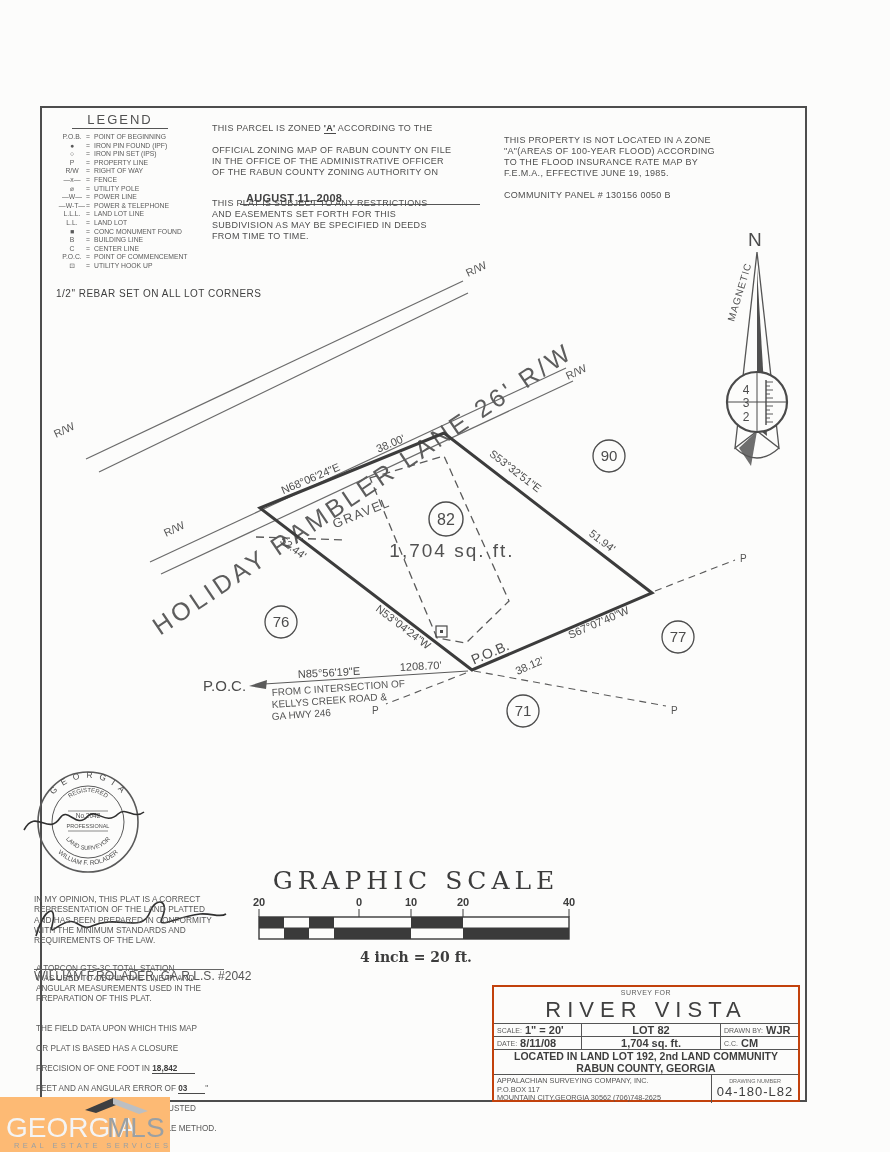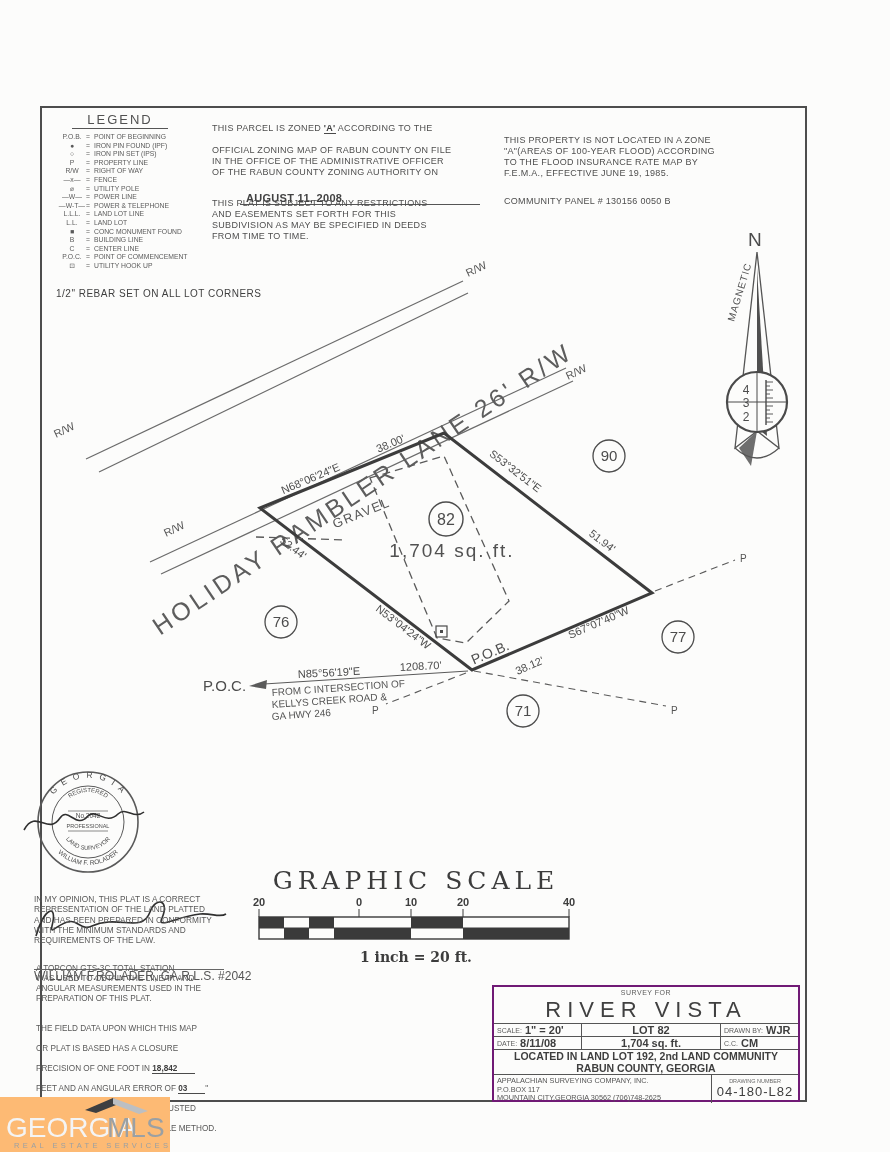--- a/index.html
+++ b/index.html
@@ -16,38 +16,38 @@
   .lg-row{font-size:6.8px;line-height:8.6px;white-space:nowrap;color:#5a5a5a;}
   .lg-sym{display:inline-block;width:28px;text-align:center;}
   .lg-eq{display:inline-block;width:8px;}
   
   .note-block{font-size:9px;line-height:11px;white-space:pre-line;color:#4e4e4e;letter-spacing:.3px;}
   .zoning{left:212px;top:112px;width:268px;}
   .zoning-date{margin-top:4px;margin-left:28px;font-weight:bold;font-size:11px;
                border-bottom:1px solid #555;padding-right:70px;padding-left:6px;color:#424242;}
   .subject{left:212px;top:198px;width:268px;}
   .flood{left:504px;top:124px;width:290px;}
-  .panel-line{margin-top:6px;font-size:9px;letter-spacing:.3px;}
+  .panel-line{margin-top:0;font-size:9px;letter-spacing:.3px;}
   .rebar{left:56px;top:288px;font-size:10px;letter-spacing:.5px;color:#3f3f3f;}
   .uv{font-weight:bold;border-bottom:1px solid #4a4a4a;color:#3d3d3d;}
   .pad18{padding-right:18px;}
   .ab{font-weight:bold;border-bottom:1px solid #4a4a4a;color:#3d3d3d;}
   
   .cert{left:34px;top:884px;width:190px;font-size:8.3px;line-height:10.2px;white-space:pre-line;color:#585858;}
   .cert-sign{margin-top:14px;border-top:1px solid #666;padding-top:1px;font-size:12px;white-space:nowrap;color:#555;}
   .notes{left:36px;top:964px;width:190px;font-size:8.2px;line-height:10px;color:#585858;}
   .notes .para{margin-bottom:10px;white-space:pre-line;}
   .nline{white-space:nowrap;}
   
   .gscale{left:248px;top:866px;width:336px;text-align:center;}
   .gs-title{font-family:"DejaVu Serif",serif;font-size:25px;letter-spacing:5px;color:#3c3c3c;}
   .gs-unit{font-family:"DejaVu Serif",serif;font-size:16px;font-weight:bold;letter-spacing:2px;color:#3c3c3c;margin-top:2px;}
   .gs-ratio{font-family:"DejaVu Serif",serif;font-size:14px;font-weight:bold;color:#3c3c3c;margin-top:2px;}
   
-  .tblock{left:492px;top:985px;width:304px;height:113px;border:2px solid #701a75;z-index:3;
+  .tblock{left:492px;top:985px;width:304px;height:113px;border:2px solid #c2410c;z-index:3;
           display:flex;flex-direction:column;color:#444;background:transparent;}
   .tb-r1{height:36px;border-bottom:1px solid #555;text-align:center;}
   .tb-surveyfor{font-size:7px;letter-spacing:.5px;margin-top:2px;color:#5c5c5c;}
   .tb-client{font-size:22px;letter-spacing:6px;color:#404040;margin-top:1px;}
   .tb-row{display:flex;border-bottom:1px solid #555;height:17px;align-items:center;}
   .tb-c1{width:84px;border-right:1px solid #555;padding-left:3px;height:100%;display:flex;align-items:center;}
   .tb-c2{width:138px;border-right:1px solid #555;height:100%;display:flex;align-items:center;justify-content:center;}
   .tb-c3{flex:1;padding-left:3px;height:100%;display:flex;align-items:center;}
   .tb-lab{font-size:7px;margin-right:3px;color:#5c5c5c;}
   .tb-val{font-size:11px;font-weight:bold;color:#3e3e3e;}
@@ -304,21 +304,21 @@
         <rect x="58" y="22" width="25" height="11" fill="#3a3a3a"></rect>
         <rect x="160" y="22" width="52" height="11" fill="#3a3a3a"></rect>
         <rect x="33" y="33" width="25" height="11" fill="#3a3a3a"></rect>
         <rect x="83" y="33" width="25" height="11" fill="#3a3a3a"></rect>
         <rect x="108" y="33" width="52" height="11" fill="#3a3a3a"></rect>
         <rect x="212" y="33" width="106" height="11" fill="#3a3a3a"></rect>
         <rect x="8" y="22" width="310" height="22" fill="none" stroke="#3a3a3a" stroke-width="1.4"></rect>
         <line x1="8" y1="33" x2="318" y2="33" stroke="#3a3a3a" stroke-width="1"></line>
       </g>
     </svg>
-    <div class="gs-ratio">1 inch =  20 ft.</div>
+    <div class="gs-ratio">4 inch =  20 ft.</div>
   </div>
 
   <div class="abs tblock">
     <div class="tb-r1">
       <div class="tb-surveyfor">SURVEY FOR</div>
       <div class="tb-client">RIVER VISTA</div>
     </div>
     <div class="tb-row">
       <div class="tb-c1">
           <span class="tb-lab">SCALE:</span>

